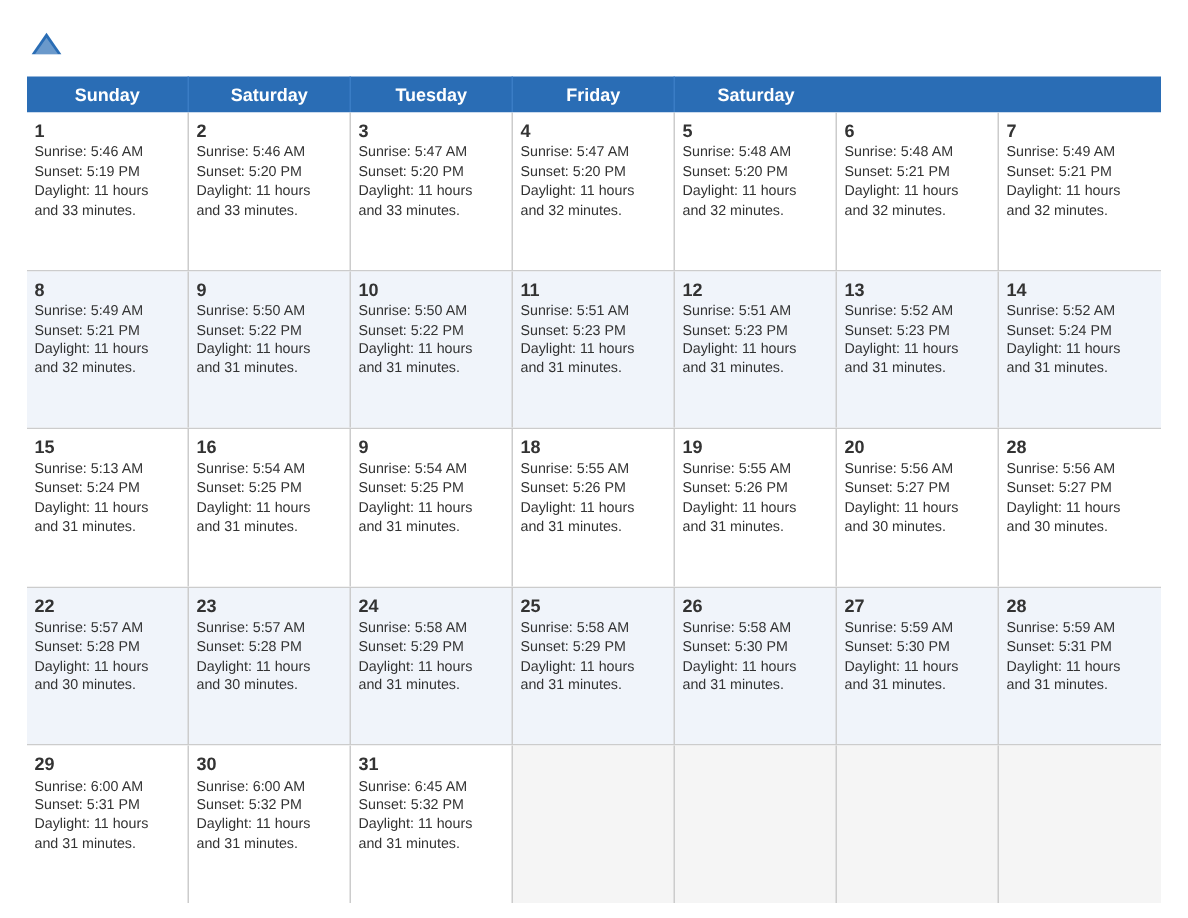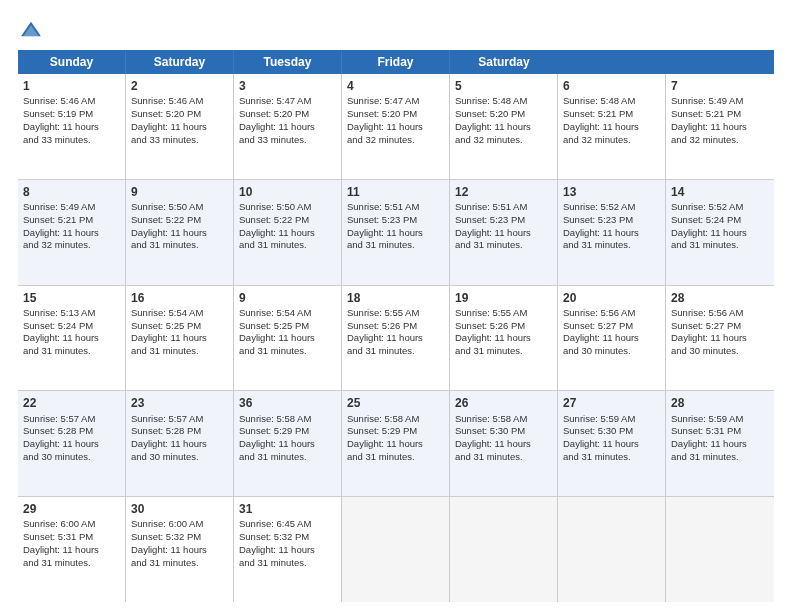--- a/index.html
+++ b/index.html
@@ -159,21 +159,21 @@
           <div class="cal-cell"><span class="day-num">16</span><span>Sunrise: 5:54 AM</span><br><span>Sunset: 5:25 PM</span><br><span>Daylight: 11 hours</span><br><span>and 31 minutes.</span></div>
           <div class="cal-cell"><span class="day-num">9</span><span>Sunrise: 5:54 AM</span><br><span>Sunset: 5:25 PM</span><br><span>Daylight: 11 hours</span><br><span>and 31 minutes.</span></div>
           <div class="cal-cell"><span class="day-num">18</span><span>Sunrise: 5:55 AM</span><br><span>Sunset: 5:26 PM</span><br><span>Daylight: 11 hours</span><br><span>and 31 minutes.</span></div>
           <div class="cal-cell"><span class="day-num">19</span><span>Sunrise: 5:55 AM</span><br><span>Sunset: 5:26 PM</span><br><span>Daylight: 11 hours</span><br><span>and 31 minutes.</span></div>
           <div class="cal-cell"><span class="day-num">20</span><span>Sunrise: 5:56 AM</span><br><span>Sunset: 5:27 PM</span><br><span>Daylight: 11 hours</span><br><span>and 30 minutes.</span></div>
           <div class="cal-cell"><span class="day-num">28</span><span>Sunrise: 5:56 AM</span><br><span>Sunset: 5:27 PM</span><br><span>Daylight: 11 hours</span><br><span>and 30 minutes.</span></div>
         </div>
         <div class="cal-row">
           <div class="cal-cell"><span class="day-num">22</span><span>Sunrise: 5:57 AM</span><br><span>Sunset: 5:28 PM</span><br><span>Daylight: 11 hours</span><br><span>and 30 minutes.</span></div>
           <div class="cal-cell"><span class="day-num">23</span><span>Sunrise: 5:57 AM</span><br><span>Sunset: 5:28 PM</span><br><span>Daylight: 11 hours</span><br><span>and 30 minutes.</span></div>
-          <div class="cal-cell"><span class="day-num">36</span><span>Sunrise: 5:58 AM</span><br><span>Sunset: 5:29 PM</span><br><span>Daylight: 11 hours</span><br><span>and 31 minutes.</span></div>
+          <div class="cal-cell"><span class="day-num">24</span><span>Sunrise: 5:58 AM</span><br><span>Sunset: 5:29 PM</span><br><span>Daylight: 11 hours</span><br><span>and 31 minutes.</span></div>
           <div class="cal-cell"><span class="day-num">25</span><span>Sunrise: 5:58 AM</span><br><span>Sunset: 5:29 PM</span><br><span>Daylight: 11 hours</span><br><span>and 31 minutes.</span></div>
           <div class="cal-cell"><span class="day-num">26</span><span>Sunrise: 5:58 AM</span><br><span>Sunset: 5:30 PM</span><br><span>Daylight: 11 hours</span><br><span>and 31 minutes.</span></div>
           <div class="cal-cell"><span class="day-num">27</span><span>Sunrise: 5:59 AM</span><br><span>Sunset: 5:30 PM</span><br><span>Daylight: 11 hours</span><br><span>and 31 minutes.</span></div>
           <div class="cal-cell"><span class="day-num">28</span><span>Sunrise: 5:59 AM</span><br><span>Sunset: 5:31 PM</span><br><span>Daylight: 11 hours</span><br><span>and 31 minutes.</span></div>
         </div>
         <div class="cal-row">
           <div class="cal-cell"><span class="day-num">29</span><span>Sunrise: 6:00 AM</span><br><span>Sunset: 5:31 PM</span><br><span>Daylight: 11 hours</span><br><span>and 31 minutes.</span></div>
           <div class="cal-cell"><span class="day-num">30</span><span>Sunrise: 6:00 AM</span><br><span>Sunset: 5:32 PM</span><br><span>Daylight: 11 hours</span><br><span>and 31 minutes.</span></div>
           <div class="cal-cell"><span class="day-num">31</span><span>Sunrise: 6:45 AM</span><br><span>Sunset: 5:32 PM</span><br><span>Daylight: 11 hours</span><br><span>and 31 minutes.</span></div>
           <div class="cal-cell empty"></div>

